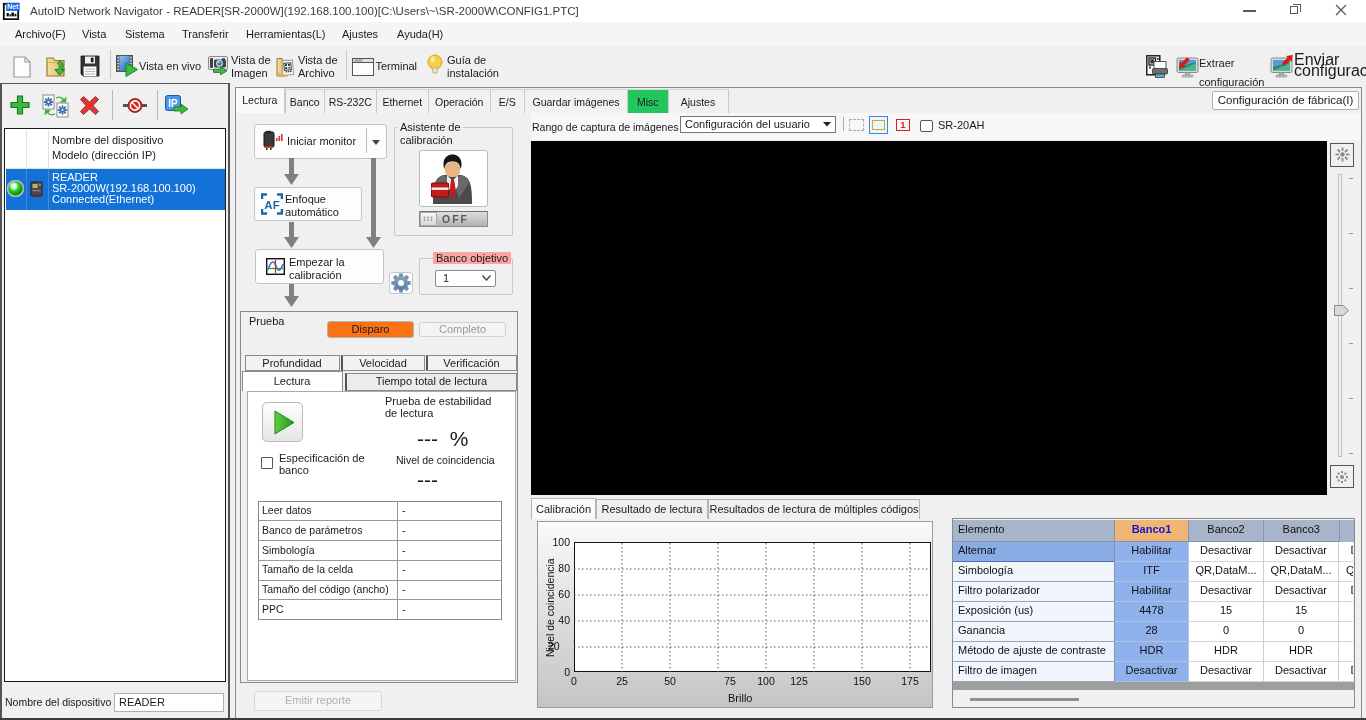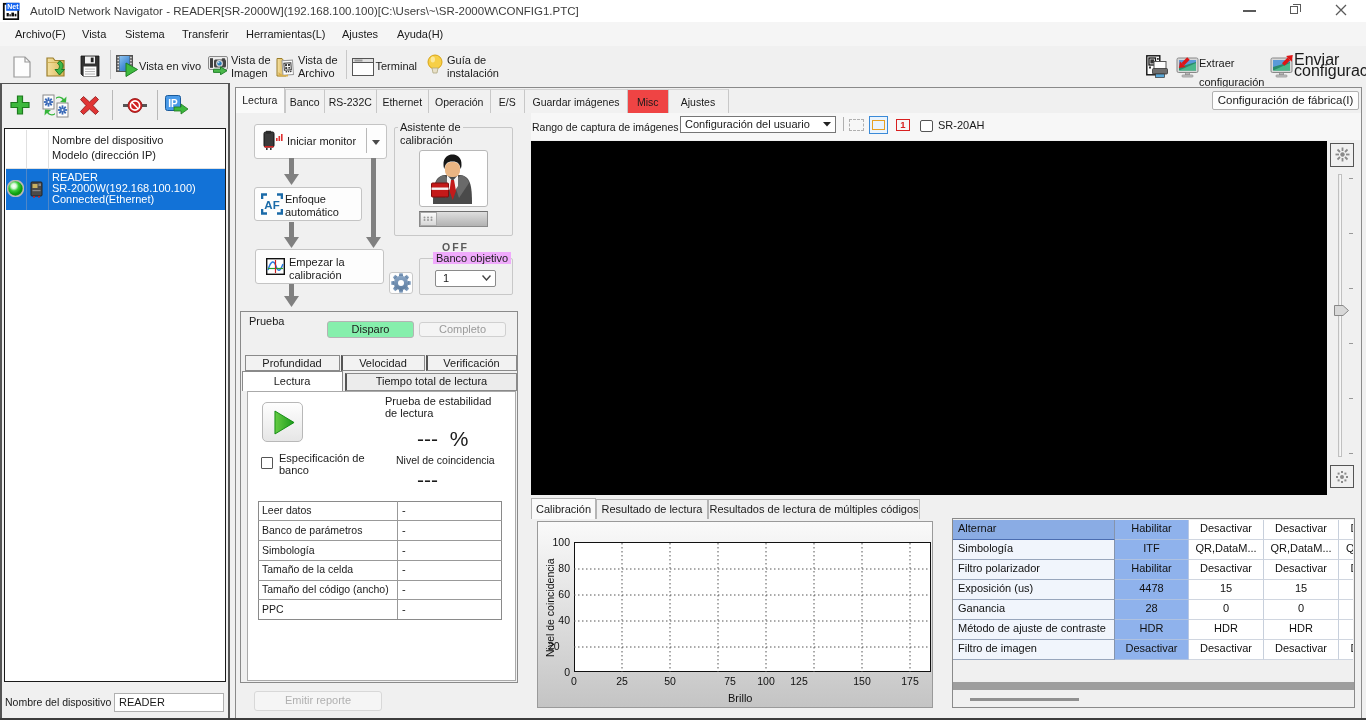--- a/index.html
+++ b/index.html
@@ -295,21 +295,21 @@
 <div class="abs" style="left:0;top:717.5px;width:1366px;height:2.5px;background:#3c3c3c;"></div>
 
 <div class="abs" style="left:234.5px;top:86.5px;width:1126px;height:1.5px;background:#8a8a8a;"></div>
 <div class="abs" style="left:234.5px;top:87px;width:1.5px;height:630.5px;background:#8a8a8a;"></div>
 <div class="abs" style="left:284.5px;top:88.5px;width:40.5px;height:24.5px;background:#f1f1f1;border-top:1px solid #d4d4d4;border-left:1px solid #c8c8c8;border-right:1px solid #c8c8c8;font-size:10.5px;color:#1a1a1a;text-align:center;padding-top:6px;">Banco</div>
 <div class="abs" style="left:325px;top:88.5px;width:51.5px;height:24.5px;background:#f1f1f1;border-top:1px solid #d4d4d4;border-right:1px solid #c8c8c8;font-size:10.5px;color:#1a1a1a;text-align:center;padding-top:6px;">RS-232C</div>
 <div class="abs" style="left:376.5px;top:88.5px;width:52.5px;height:24.5px;background:#f1f1f1;border-top:1px solid #d4d4d4;border-right:1px solid #c8c8c8;font-size:10.5px;color:#1a1a1a;text-align:center;padding-top:6px;">Ethernet</div>
 <div class="abs" style="left:429px;top:88.5px;width:61.5px;height:24.5px;background:#f1f1f1;border-top:1px solid #d4d4d4;border-right:1px solid #c8c8c8;font-size:10.5px;color:#1a1a1a;text-align:center;padding-top:6px;">Operación</div>
 <div class="abs" style="left:490.5px;top:88.5px;width:34.5px;height:24.5px;background:#f1f1f1;border-top:1px solid #d4d4d4;border-right:1px solid #c8c8c8;font-size:10.5px;color:#1a1a1a;text-align:center;padding-top:6px;">E/S</div>
 <div class="abs" style="left:525px;top:88.5px;width:103px;height:24.5px;background:#f1f1f1;border-top:1px solid #d4d4d4;border-right:1px solid #c8c8c8;font-size:10.5px;color:#1a1a1a;text-align:center;padding-top:6px;">Guardar imágenes</div>
-<div class="abs" style="left:628px;top:88.5px;width:40.5px;height:24.5px;background:#ef4444;border-top:1px solid #d4d4d4;border-right:1px solid #c8c8c8;font-size:10.5px;color:#1a1a1a;text-align:center;padding-top:6px;">Misc</div>
+<div class="abs" style="left:628px;top:88.5px;width:40.5px;height:24.5px;background:#22c55e;border-top:1px solid #d4d4d4;border-right:1px solid #c8c8c8;font-size:10.5px;color:#1a1a1a;text-align:center;padding-top:6px;">Misc</div>
 <div class="abs" style="left:668.5px;top:88.5px;width:60px;height:24.5px;background:#f1f1f1;border-top:1px solid #d4d4d4;border-right:1px solid #c8c8c8;font-size:10.5px;color:#1a1a1a;text-align:center;padding-top:6px;">Ajustes</div>
 <div class="abs" style="left:236px;top:88px;width:48.5px;height:25px;background:#fafafa;border-right:1px solid #c8c8c8;font-size:10.5px;color:#1a1a1a;text-align:center;padding-top:6px;">Lectura</div>
 <div class="abs txt" style="left:1212px;top:91px;width:147px;height:19px;background:#fdfdfd;border:1px solid #b0b0b0;border-radius:2px;font-size:11.5px;color:#1a1a1a;text-align:center;padding-top:2px;">Configuración de fábrica(I)</div>
 
 <div class="abs" style="left:254px;top:123.5px;width:133px;height:35px;background:#fdfdfd;border:1px solid #c4c4c4;border-radius:3px;"></div>
 <svg class="abs" style="left:263px;top:130px;" width="20" height="21" viewBox="0 0 20 21">
   <rect x="1" y="2" width="10" height="15" rx="1.5" fill="#3a3a3a" stroke="#111"></rect>
   <rect x="3" y="0.8" width="5" height="3" fill="#2a2a2a"></rect>
   <rect x="1.5" y="16" width="9" height="1.6" fill="#d02020"></rect>
   <rect x="3" y="18" width="1.6" height="2" fill="#333"></rect>
@@ -400,33 +400,33 @@
 <svg class="abs" style="left:423px;top:216px;" width="10" height="5" viewBox="0 0 10 5">
     <g fill="#9a9a9a">
       <circle cx="1.5" cy="1.5" r="1"></circle>
       <circle cx="5" cy="1.5" r="1"></circle>
       <circle cx="8.5" cy="1.5" r="1"></circle>
       <circle cx="1.5" cy="4" r="1"></circle>
       <circle cx="5" cy="4" r="1"></circle>
       <circle cx="8.5" cy="4" r="1"></circle>
     </g>
   </svg>
-<div class="abs txt" style="left:442px;top:212.5px;font-size:10.5px;font-weight:bold;color:#5a5a5a;letter-spacing:2px;margin-top:28px;">OFF</div>
+<div class="abs txt" style="left:442px;top:212.5px;font-size:10.5px;font-weight:bold;color:#5a5a5a;letter-spacing:2px;">OFF</div>
 
 <div class="abs" style="left:419px;top:258px;width:94px;height:37px;border:1px solid #c8c8c8;border-radius:2px;"></div>
-<div class="abs txt" style="left:433px;top:252px;font-size:11px;color:#1a1a1a;background:#f0abfc;padding:0 3px;">Banco objetivo</div>
+<div class="abs txt" style="left:433px;top:252px;font-size:11px;color:#1a1a1a;background:#fca5a5;padding:0 3px;">Banco objetivo</div>
 <div class="abs" style="left:435px;top:269.5px;width:61px;height:17px;background:#fff;border:1px solid #8a8a8a;border-radius:2px;"></div>
 <div class="abs txt" style="left:443px;top:272px;font-size:11px;color:#1a1a1a;">1</div>
 <svg class="abs" style="left:482px;top:275px;" width="9" height="6" viewBox="0 0 9 6">
     <path d="M0.5 0.5 L4.5 5 L8.5 0.5" fill="none" stroke="#444" stroke-width="1.4"></path>
   </svg>
 
 <div class="abs" style="left:240px;top:311px;width:278px;height:372px;border:1px solid #8a8a8a;background:#f0f0f0;"></div>
 <div class="abs txt" style="left:249px;top:315px;font-size:11px;color:#1a1a1a;">Prueba</div>
-<div class="abs txt" style="left:327px;top:320.5px;width:87px;height:17px;background:#86efac;border:1px solid #b4b4b4;border-radius:3px;font-size:11px;color:#1a1a1a;text-align:center;padding-top:1px;">Disparo</div>
+<div class="abs txt" style="left:327px;top:320.5px;width:87px;height:17px;background:#f97316;border:1px solid #b4b4b4;border-radius:3px;font-size:11px;color:#1a1a1a;text-align:center;padding-top:1px;">Disparo</div>
 <div class="abs txt" style="left:419px;top:321.5px;width:87px;height:15px;background:#f4f4f4;border:1px solid #d0d0d0;border-radius:3px;font-size:11px;color:#9a9a9a;text-align:center;padding-top:0.5px;">Completo</div>
 
 <div class="abs txt" style="left:244.5px;top:355px;width:95px;height:16px;background:#f2f2f2;border:1px solid #8a8a8a;font-size:11px;color:#1a1a1a;text-align:center;padding-top:0.5px;">Profundidad</div>
 <div class="abs txt" style="left:340.5px;top:355px;width:84px;height:16px;background:#f2f2f2;border:1px solid #8a8a8a;border-left:2px solid #555;font-size:11px;color:#1a1a1a;text-align:center;padding-top:0.5px;">Velocidad</div>
 <div class="abs txt" style="left:425.5px;top:355px;width:91px;height:16px;background:#f2f2f2;border:1px solid #8a8a8a;border-left:2px solid #555;font-size:11px;color:#1a1a1a;text-align:center;padding-top:0.5px;">Verificación</div>
 <div class="abs txt" style="left:345px;top:373px;width:172px;height:17.5px;background:#ececec;border:1px solid #8a8a8a;border-left:2px solid #555;font-size:11px;color:#1a1a1a;text-align:center;padding-top:1px;">Tiempo total de lectura</div>
 <div class="abs txt" style="left:241.5px;top:371px;width:101px;height:19.5px;background:#ffffff;border:1px solid #8a8a8a;border-bottom:none;font-size:11px;color:#1a1a1a;text-align:center;padding-top:2.5px;">Lectura</div>
 
 <div class="abs" style="left:247px;top:390.5px;width:269px;height:290px;background:#ffffff;border:1px solid #aaa;"></div>
 
@@ -558,20 +558,27 @@
 <div class="abs txt" style="left:708px;top:675px;width:20px;text-align:center;font-size:10.5px;color:#111;margin-left:12px;">75</div>
 <div class="abs txt" style="left:753px;top:675px;width:26px;text-align:center;font-size:10.5px;color:#111;">100</div>
 <div class="abs txt" style="left:786px;top:675px;width:26px;text-align:center;font-size:10.5px;color:#111;">125</div>
 <div class="abs txt" style="left:849px;top:675px;width:26px;text-align:center;font-size:10.5px;color:#111;">150</div>
 <div class="abs txt" style="left:897px;top:675px;width:26px;text-align:center;font-size:10.5px;color:#111;">175</div>
 <div class="abs txt" style="left:544px;top:657px;font-size:10.5px;color:#111;transform:rotate(-90deg);transform-origin:left top;white-space:nowrap;">Nivel de coincidencia</div>
 <div class="abs txt" style="left:728px;top:692px;font-size:11px;color:#111;">Brillo</div>
 
 <div class="abs" style="left:951.5px;top:518px;width:403px;height:190px;background:#f0f0f0;border:1px solid #8a8a8a;"></div>
 <div class="abs" id="banktable" style="left:953px;top:519.5px;width:400.5px;height:162.5px;overflow:hidden;">
+  <div style="display:flex;height:22px;">
+    <div style="width:162px;background:#a7b4c9;border-right:1px solid #8694ac;border-bottom:1px solid #8694ac;font-size:11px;color:#111;padding:3px 0 0 5px;">Elemento</div>
+    <div style="width:74px;background:#f0b475;border-right:1px solid #8694ac;border-bottom:1px solid #8694ac;font-size:11px;font-weight:bold;color:#1515cc;text-align:center;padding-top:3px;">Banco1</div>
+    <div style="width:75px;background:#a7b4c9;border-right:1px solid #8694ac;border-bottom:1px solid #8694ac;font-size:11px;color:#111;text-align:center;padding-top:3px;">Banco2</div>
+    <div style="width:75.5px;background:#a7b4c9;border-right:1px solid #8694ac;border-bottom:1px solid #8694ac;font-size:11px;color:#111;text-align:center;padding-top:3px;">Banco3</div>
+    <div style="width:14px;background:#a7b4c9;"></div>
+  </div>
   <div class="brow">
       <div class="c0" style="background:#8aace4;border-bottom:1px solid #4a6cb0;">Alternar</div>
       <div class="c1">Habilitar</div>
       <div class="c2">Desactivar</div>
       <div class="c2">Desactivar</div>
       <div class="c3"><span>Desactivar</span></div>
     </div>
   <div class="brow">
       <div class="c0">Simbología</div>
       <div class="c1">ITF</div>

